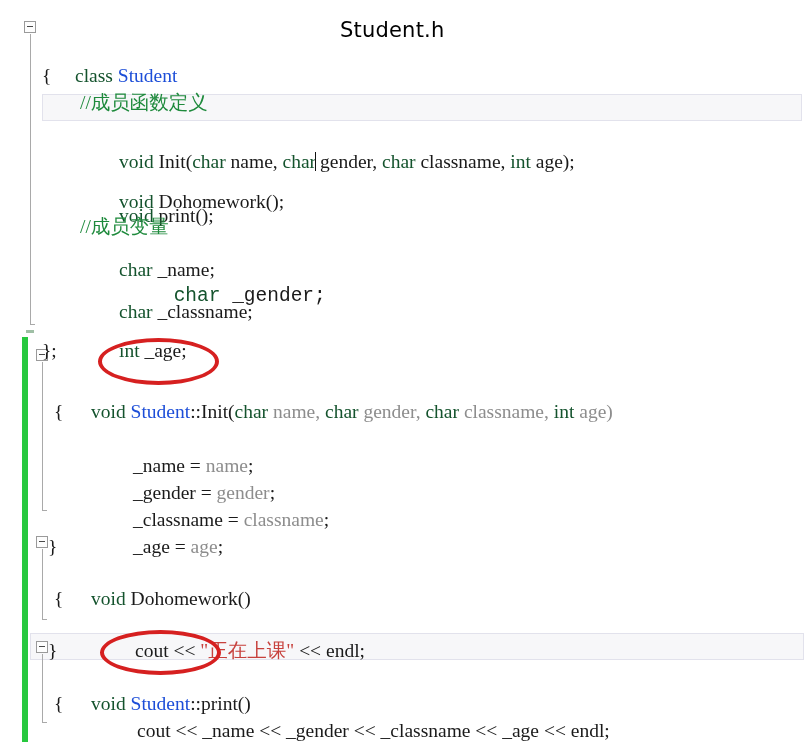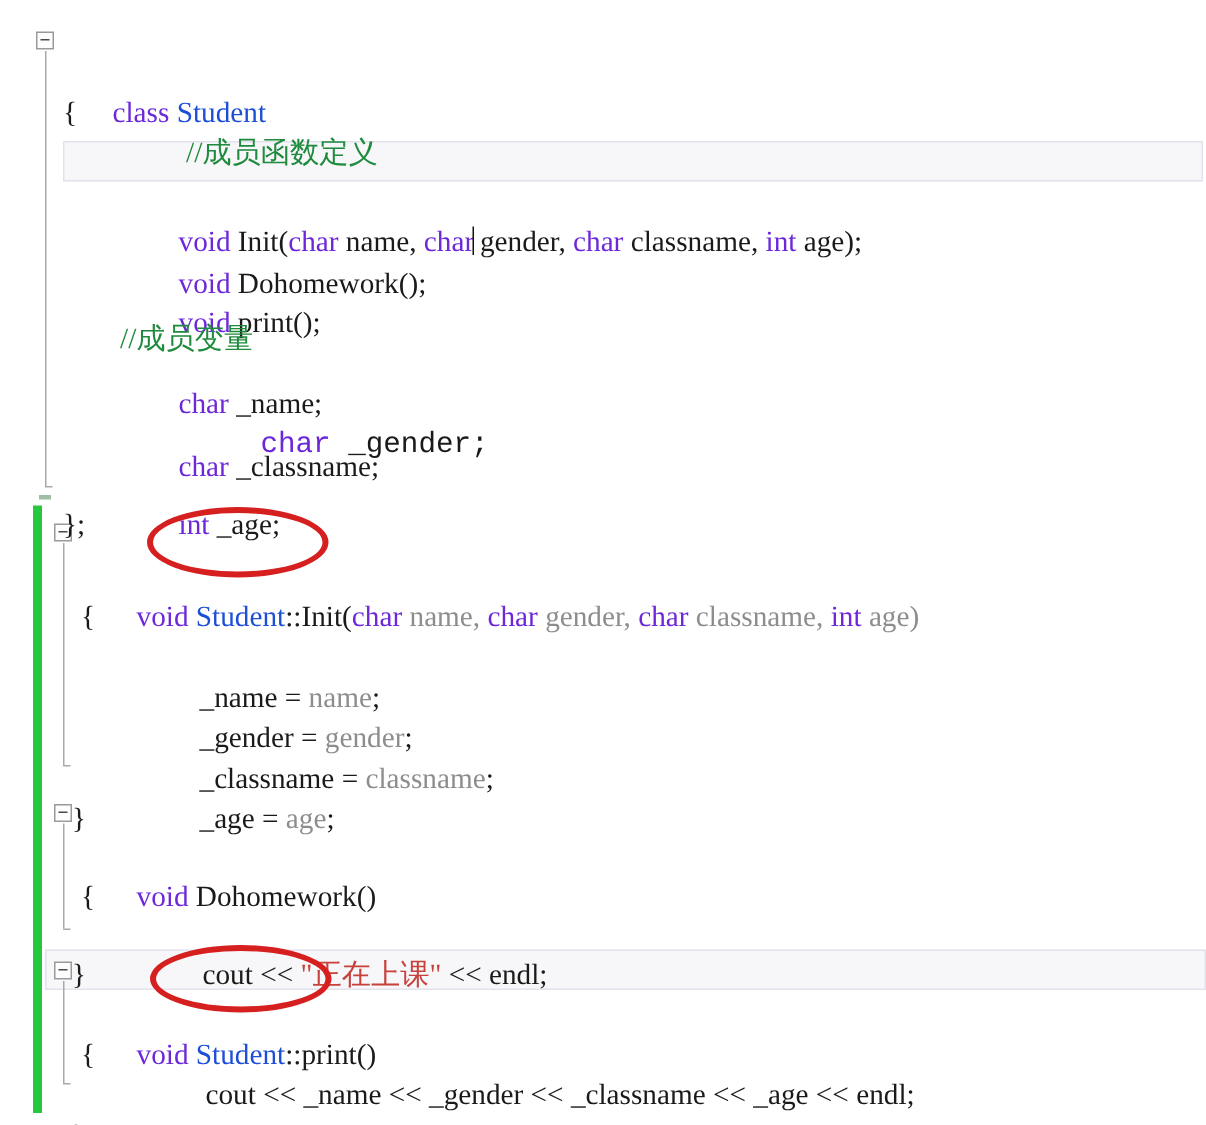--- a/index.html
+++ b/index.html
@@ -39,21 +39,21 @@
     font-size: 19.5px;
     color: #1a1a1a;
   }
   .code-text {
     position: absolute;
     left: 36px;
     white-space: pre;
   }
 
   
-  .kw      { color: #6d28d9; }
+  .kw      { color: #14532d; }
   .type-id { color: #1d4ed8; }
   .cmt     { color: #1e8a3c; }
   .str     { color: #c7413d; }
   .param   { color: #8d8d8d; }
   .plain   { color: #1a1a1a; }
 
   
   .active-line {
     position: absolute;
     left: 42px;
@@ -170,30 +170,30 @@
       <span class="code-text" style="left:36px;">
         <span class="kw">class</span><span class="plain"> </span><span class="type-id">Student</span>
       </span>
     </div>
 
     <div class="line" style="top:35px;">
       <span class="code-text" style="left:42px;">{</span>
     </div>
 
     <div class="line" style="top:62px;">
-      <span class="code-text cmt" style="left:80px;margin-left:44px;">//成员函数定义</span>
+      <span class="code-text cmt" style="left:80px;">//成员函数定义</span>
     </div>
 
     <div class="line" style="top:94px;">
       <span class="code-text" style="left:80px;">
         <span class="kw">void</span><span class="plain"> Init(</span><span class="kw">char</span><span class="plain"> name, </span><span class="kw">char</span><span class="caret"></span><span class="plain"> gender, </span><span class="kw">char</span><span class="plain"> classname, </span><span class="kw">int</span><span class="plain"> age);</span>
       </span>
     </div>
 
-    <div class="line" style="top:122px;padding-left:18px;">
+    <div class="line" style="top:134px;padding-left:18px;">
       <span class="code-text" style="left:80px;">
         <span class="kw">void</span><span class="plain"> Dohomework();</span>
       </span>
     </div>
 
     <div class="line" style="top:148px;">
       <span class="code-text" style="left:80px;">
         <span class="kw">void</span><span class="plain"> print();</span>
       </span>
     </div>
@@ -301,17 +301,18 @@
     <div class="line" style="top:690px;margin-left:41px;">
       <span class="code-text plain" style="left:96px;">cout &lt;&lt; _name &lt;&lt; _gender &lt;&lt; _classname &lt;&lt; _age &lt;&lt; endl;</span>
     </div>
 
     <div class="line" style="top:717px;">
       <span class="code-text" style="left:48px;">}</span>
     </div>
 
   </div>
 
+  <div class="overlay-label" style="left:340px; top:18px;">Student.h</div>
 
   <div class="ellipse" style="left:98px; top:338px; width:121px; height:47px;"></div>
   <div class="ellipse" style="left:100px; top:630px; width:121px; height:45px;"></div>
 
 </div>
 
 </body></html>

